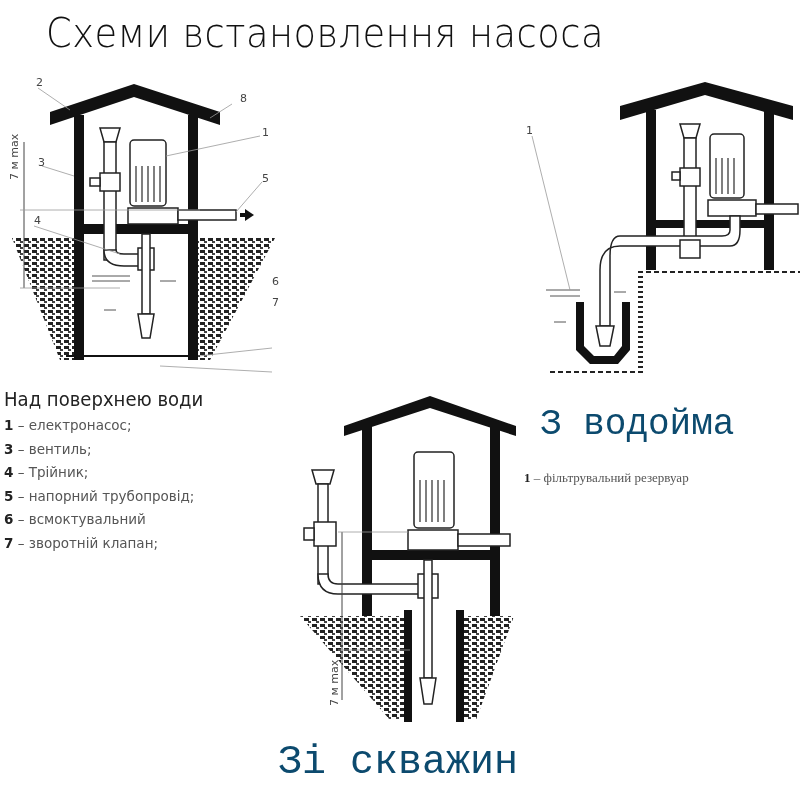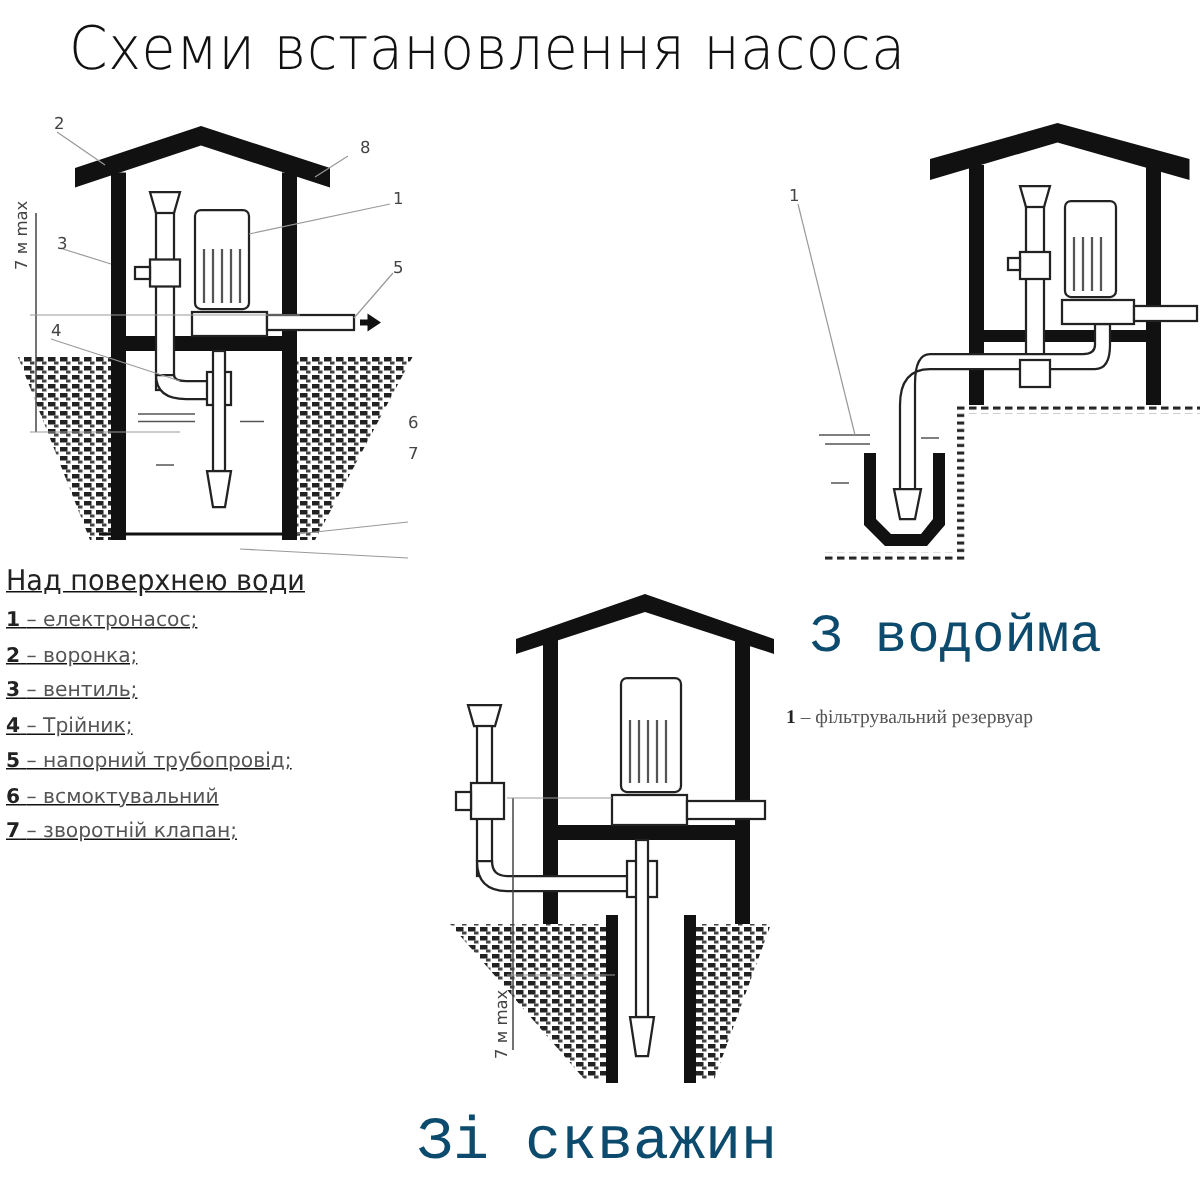--- a/index.html
+++ b/index.html
@@ -2,21 +2,21 @@
 <html><head>
 <meta charset="utf-8">
 <style>
   html, body { margin: 0; padding: 0; background: #ffffff; }
   body { width: 800px; height: 800px; position: relative; overflow: hidden;
          font-family: "DejaVu Sans", "Liberation Sans", sans-serif; color: #111; }
   .title { position: absolute; left: 46px; top: 10px; font-size: 40px; font-weight: 300;
            letter-spacing: 0.5px; color: #111; white-space: nowrap;
            font-family: "DejaVu Sans", sans-serif; transform: scaleX(0.92); transform-origin: left top; }
   svg.diag { position: absolute; overflow: visible; }
-  .legend { position: absolute; left: 4px; top: 376px; text-decoration: underline; }
+  .legend { position: absolute; left: 4px; top: 388px; }
   .legend .heading { font-size: 19px; color: #222; margin-bottom: 4px; white-space: nowrap;
                      font-family: "DejaVu Sans", sans-serif; transform: scaleX(0.95); transform-origin: left; }
   .legend .item { font-size: 13.5px; color: #555; line-height: 23.5px; white-space: nowrap; }
   .legend .num { color: #222; font-weight: bold; }
   .caption-big { position: absolute; font-size: 36px; color: #0c4a6e; white-space: nowrap;
                  font-family: Liberation Mono, monospace; }
   .reservoir-note { position: absolute; left: 524px; top: 470px; font-size: 13px; color: #555; white-space: nowrap; font-family: Liberation Serif, serif; }
   .reservoir-note .num { color: #222; font-weight: bold; }
   .label-num { font-size: 11px; fill: #444; font-family: "DejaVu Sans", sans-serif; }
 </style>
@@ -101,21 +101,20 @@
   <text x="38" y="96" class="label-num">3</text>
   <text x="262" y="112" class="label-num">5</text>
   <text x="34" y="154" class="label-num">4</text>
   <text x="272" y="215" class="label-num">6</text>
   <text x="272" y="236" class="label-num">7</text>
 </svg>
 
 <div class="legend">
   <div class="heading">Над поверхнею води</div>
   <div class="item"><span class="num">1</span> <span>– електронасос;</span></div>
-  <div class="item"><span class="num">2</span> <span>– воронка;</span></div>
   <div class="item"><span class="num">3</span> <span>– вентиль;</span></div>
   <div class="item"><span class="num">4</span> <span>– Трійник;</span></div>
   <div class="item"><span class="num">5</span> <span>– напорний трубопровід;</span></div>
   <div class="item"><span class="num">6</span> <span>– всмоктувальний</span></div>
   <div class="item"><span class="num">7</span> <span>– зворотній клапан;</span></div>
 </div>
 
 <svg class="diag" style="left:510px;top:80px" width="290" height="300" viewBox="0 0 290 300">
   <defs>
     <pattern id="soil2" width="8" height="5" patternUnits="userSpaceOnUse">

